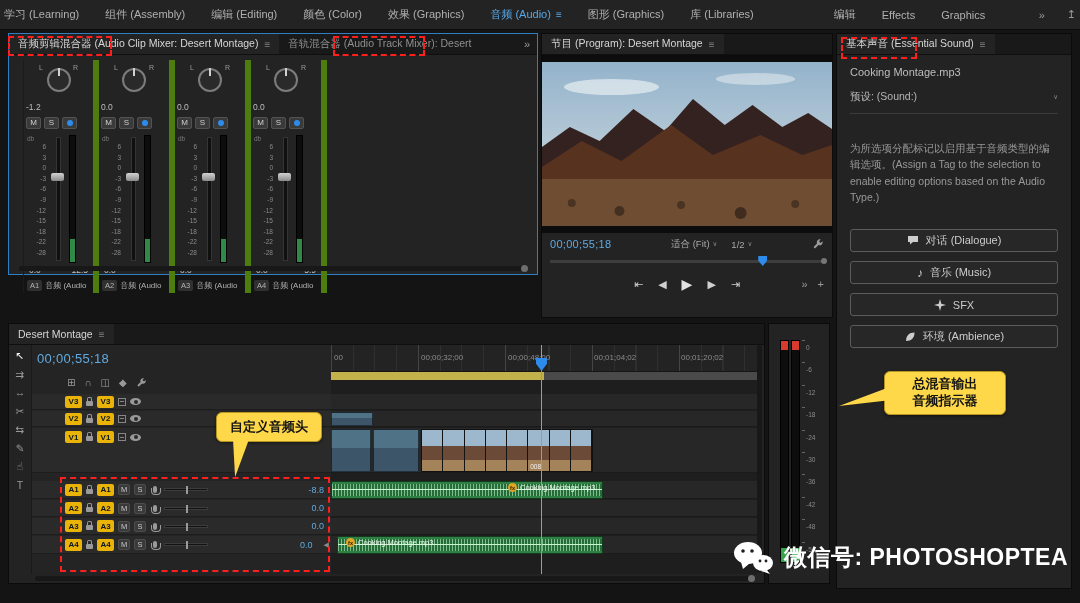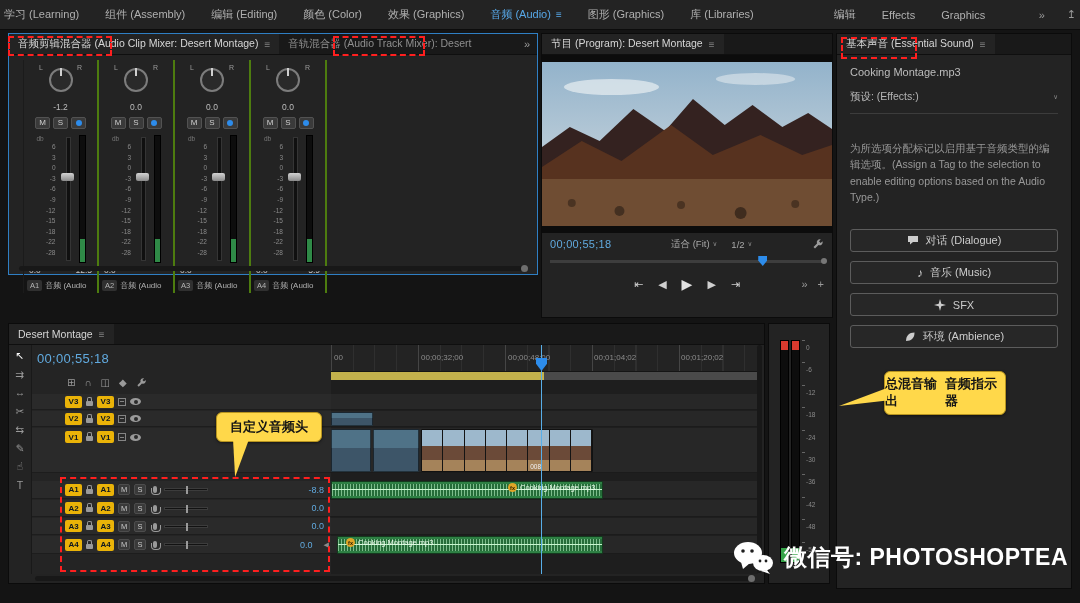--- a/index.html
+++ b/index.html
@@ -24,21 +24,21 @@
   .panel{position:absolute;background:#232323;border:1px solid #0b0b0b}
   .tabbar{height:21px;background:#191919;display:flex;align-items:stretch;font-size:10.5px;color:#8f8f8f;border-bottom:1px solid #0f0f0f}
   .tab{display:flex;align-items:center;padding:0 9px;gap:6px;white-space:nowrap;overflow:hidden}
   .tab.active{background:#232323;color:#d6d6d6}
   .hbic{color:#808080;font-size:10px}
   .ovf{margin-left:auto;padding:0 7px;display:flex;align-items:center;color:#9a9a9a;font-size:11px}
 
   
   #mixer{left:8px;top:33px;width:530px;height:242px;border:1px solid #2f7fc4}
   #strips{position:absolute;left:14px;top:26px;display:flex}
-  .strip{width:76px;padding:2px 2px 0;border-right:2px solid #4d7c0f;display:flex;flex-direction:column;align-items:center}
+  .strip{width:76px;padding:2px 2px 0;border-right:6px solid #4d7c0f;display:flex;flex-direction:column;}
   .strip:first-child{border-left:1px solid #1b1b1b}
   .knobrow{height:40px;width:100%;position:relative}
   .panl,.panr{position:absolute;top:2px;font-size:7px;color:#9a9a9a}
   .panl{left:13px}.panr{right:13px}
   .knob{position:absolute;left:50%;top:6px;transform:translateX(-50%);width:24px;height:24px;border-radius:50%;
         border:2px solid #7c7c7c;background:#2a2a2a}
   .knob::after{content:"";position:absolute;left:50%;top:-2px;width:2px;height:8px;background:#d0d0d0;transform:translateX(-50%)}
   .panval{height:12px;font-size:8.5px;color:#bdbdbd}
   .msrow{height:17px;display:flex;gap:3px;align-items:center}
   .msb{width:15px;height:12px;background:#3a3a3a;border:1px solid #525252;border-radius:2px;color:#cfcfcf;
@@ -147,21 +147,21 @@
   .mbar{position:absolute;top:16px;bottom:20px;width:9px;background:#0d0d0d;border:1px solid #000}
   .mbar .clipred{position:absolute;left:0;right:0;top:0;height:9px;background:var(--meter-red)}
   .mbar .lvl{position:absolute;left:0;right:0;bottom:0;height:14px;background:#37a34a}
   #mscale{position:absolute;left:37px;top:13px;font-size:6.5px;color:#8a8a8a;line-height:22.4px;white-space:pre-line}
   #mticks{position:absolute;left:33px;top:16px;bottom:20px;width:3px;
           background:repeating-linear-gradient(180deg,#666 0 1px,transparent 1px 22.4px)}
 
   
   .redbox{position:absolute;border:2px dashed var(--annotation-red);z-index:50;pointer-events:none}
   .callout{position:absolute;background:var(--callout-yellow);border:1px solid #b7941f;border-radius:6px;z-index:60;
-           color:#151515;font-weight:bold;display:flex;align-items:center;justify-content:center;
+           color:#151515;font-weight:bold;display:flex;flex-direction:column;align-items:center;justify-content:center;
            font-size:13px;line-height:1.3;box-shadow:0 1px 3px rgba(0,0,0,.5)}
   .tail{position:absolute;background:var(--callout-yellow);z-index:59}
   #callout1{left:216px;top:412px;width:106px;height:30px}
   #callout1 .tail{left:16px;bottom:-36px;width:26px;height:38px;clip-path:polygon(8% 100%,0 0,62% 0)}
   #callout2{left:884px;top:371px;width:122px;height:44px}
   #callout2 .tail{left:-46px;top:16px;width:48px;height:20px;clip-path:polygon(0 90%,100% 0,100% 62%)}
 
   
   #wechat{position:absolute;right:12px;top:540px;display:flex;align-items:center;gap:11px;z-index:70;color:#fff}
   #wechat .txt{font-size:23px;font-weight:bold;letter-spacing:.5px;white-space:nowrap}
@@ -453,21 +453,21 @@
   <section class="panel" id="essential">
     <div class="tabbar">
       <span class="tab active">
         <span>基本声音 (Essential Sound)</span>
         <span class="hbic">≡</span>
       </span>
     </div>
     <div class="es-body">
       <div id="es-file">Cooking Montage.mp3</div>
       <div id="es-preset">
-        <span>预设: (Effects:)</span>
+        <span>预设: (Sound:)</span>
         <span class="chv">∨</span>
       </div>
       <div id="es-desc">为所选项分配标记以启用基于音频类型的编辑选项。(Assign a Tag to the selection to enable editing options based on the Audio Type.)</div>
       <button class="es-btn">
         <svg class="es-ic" viewBox="0 0 12 12">
             <path d="M1 1h10v6H6L3 9.5V7H1z" fill="#cccccc"></path>
           </svg>
         <span>对话 (Dialogue)</span>
       </button>
       <button class="es-btn">

